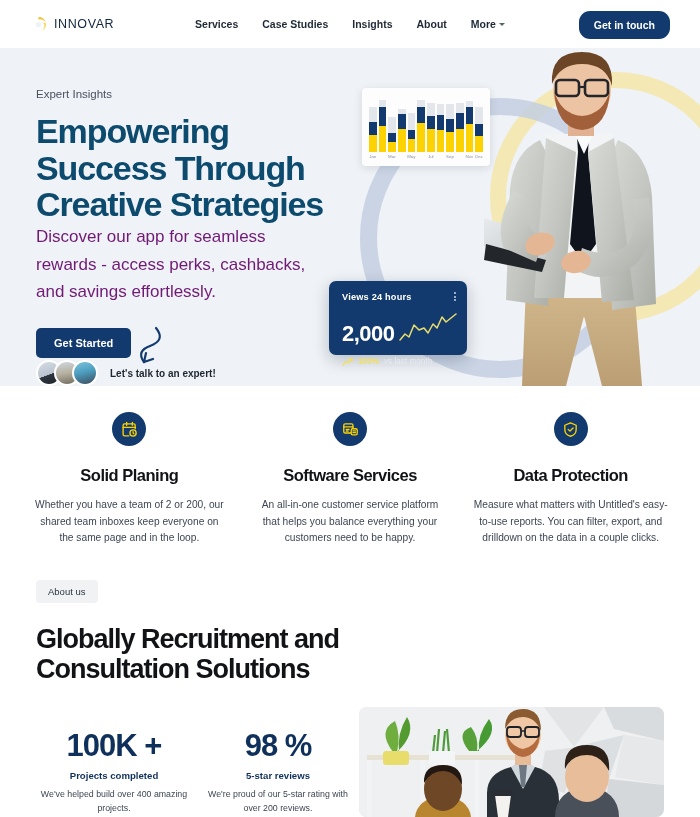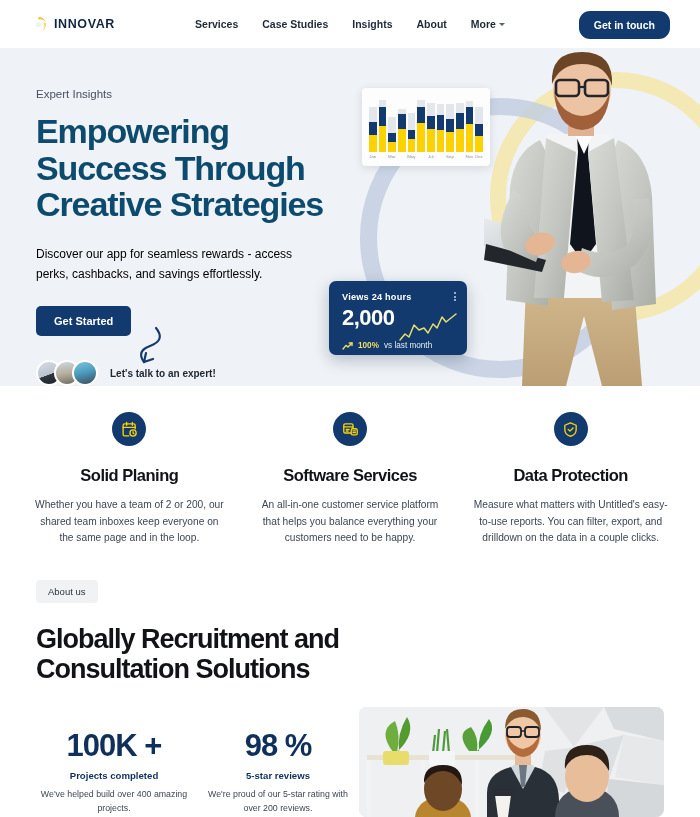--- a/index.html
+++ b/index.html
@@ -14,21 +14,21 @@
 
   
   .nav {
     position:absolute; top:0; left:0; width:700px; height:48px;
     background:#ffffff; display:flex; align-items:center;
     padding:0 30px; z-index:40;
   }
   .brand { display:flex; align-items:center; gap:7px; }
   .brand-mark { width:17px; height:17px; position:relative; }
   .brand-name {
-    font-size:12.5px; font-weight:bold; letter-spacing:.6px; color:#10263f;
+    font-size:12.5px; font-weight:normal; letter-spacing:.6px; color:#10263f;
   }
   .nav-links {
     position:absolute; left:0; right:0; top:0; height:48px;
     display:flex; align-items:center; justify-content:center; gap:24px;
     pointer-events:none;
   }
   .nav-link {
     font-size:10.5px; font-weight:bold; color:#1f2a37;
     pointer-events:auto; display:flex; align-items:center; gap:3px;
     white-space:nowrap;
@@ -59,21 +59,21 @@
     width:280px; height:280px; right:60px; top:50px;
     border:17px solid #c3cfe0; opacity:.85;
   }
   .hero-copy { position:absolute; left:36px; top:40px; width:330px; z-index:5; }
   .eyebrow { font-size:11.5px; color:#4a5260; margin-bottom:13px; }
   .hero-h1 {
     font-size:34px; line-height:1.08; font-weight:bold;
     letter-spacing:-1.1px; color:#0c4a6e;
   }
   .hero-sub {
-    margin-top:22px; font-size:12px; line-height:1.62; color:#000000;
+    font-size:17px; line-height:1.62; color:#701a75;
     max-width:285px;
   }
   .btn-start {
     margin-top:22px; background:#123a6e; color:#fff; border:none;
     border-radius:5px; font-size:11px; font-weight:bold;
     padding:9px 18px; cursor:pointer;
   }
   .expert-row {
     position:absolute; left:36px; top:312px; display:flex; align-items:center; z-index:6;
   }
@@ -105,21 +105,21 @@
   }
   .chart-axis span { flex:1; font-size:4.4px; color:#8b93a0; text-align:center; }
 
   
   .views-card {
     position:absolute; left:329px; top:233px; width:138px; height:74px;
     background:#123a6e; border-radius:7px; z-index:9; padding:11px 13px;
     box-shadow:0 5px 16px rgba(10,30,60,.25); color:#fff;
   }
   .views-title { font-size:9.2px; font-weight:bold; letter-spacing:.2px; }
-  .views-num { font-size:22px; font-weight:bold; letter-spacing:-.5px; margin-top:3px; }
+  .views-num { font-size:22px; font-weight:bold; letter-spacing:-.5px; margin-top:19px; }
   .views-foot { display:flex; align-items:center; gap:5px; margin-top:5px; }
   .views-pct { font-size:8.2px; font-weight:bold; color:#f2df5e; }
   .views-vs { font-size:8.2px; color:#e4eaf2; }
   .kebab { position:absolute; right:11px; top:11px; display:flex; flex-direction:column; gap:1.6px; }
   .kebab i { width:2px; height:2px; border-radius:50%; background:#c8d4e4; display:block; }
   .spark { position:absolute; right:10px; bottom:9px; }
 
   
   .person { position:absolute; right:16px; top:0; width:200px; height:338px; z-index:7; }
 

